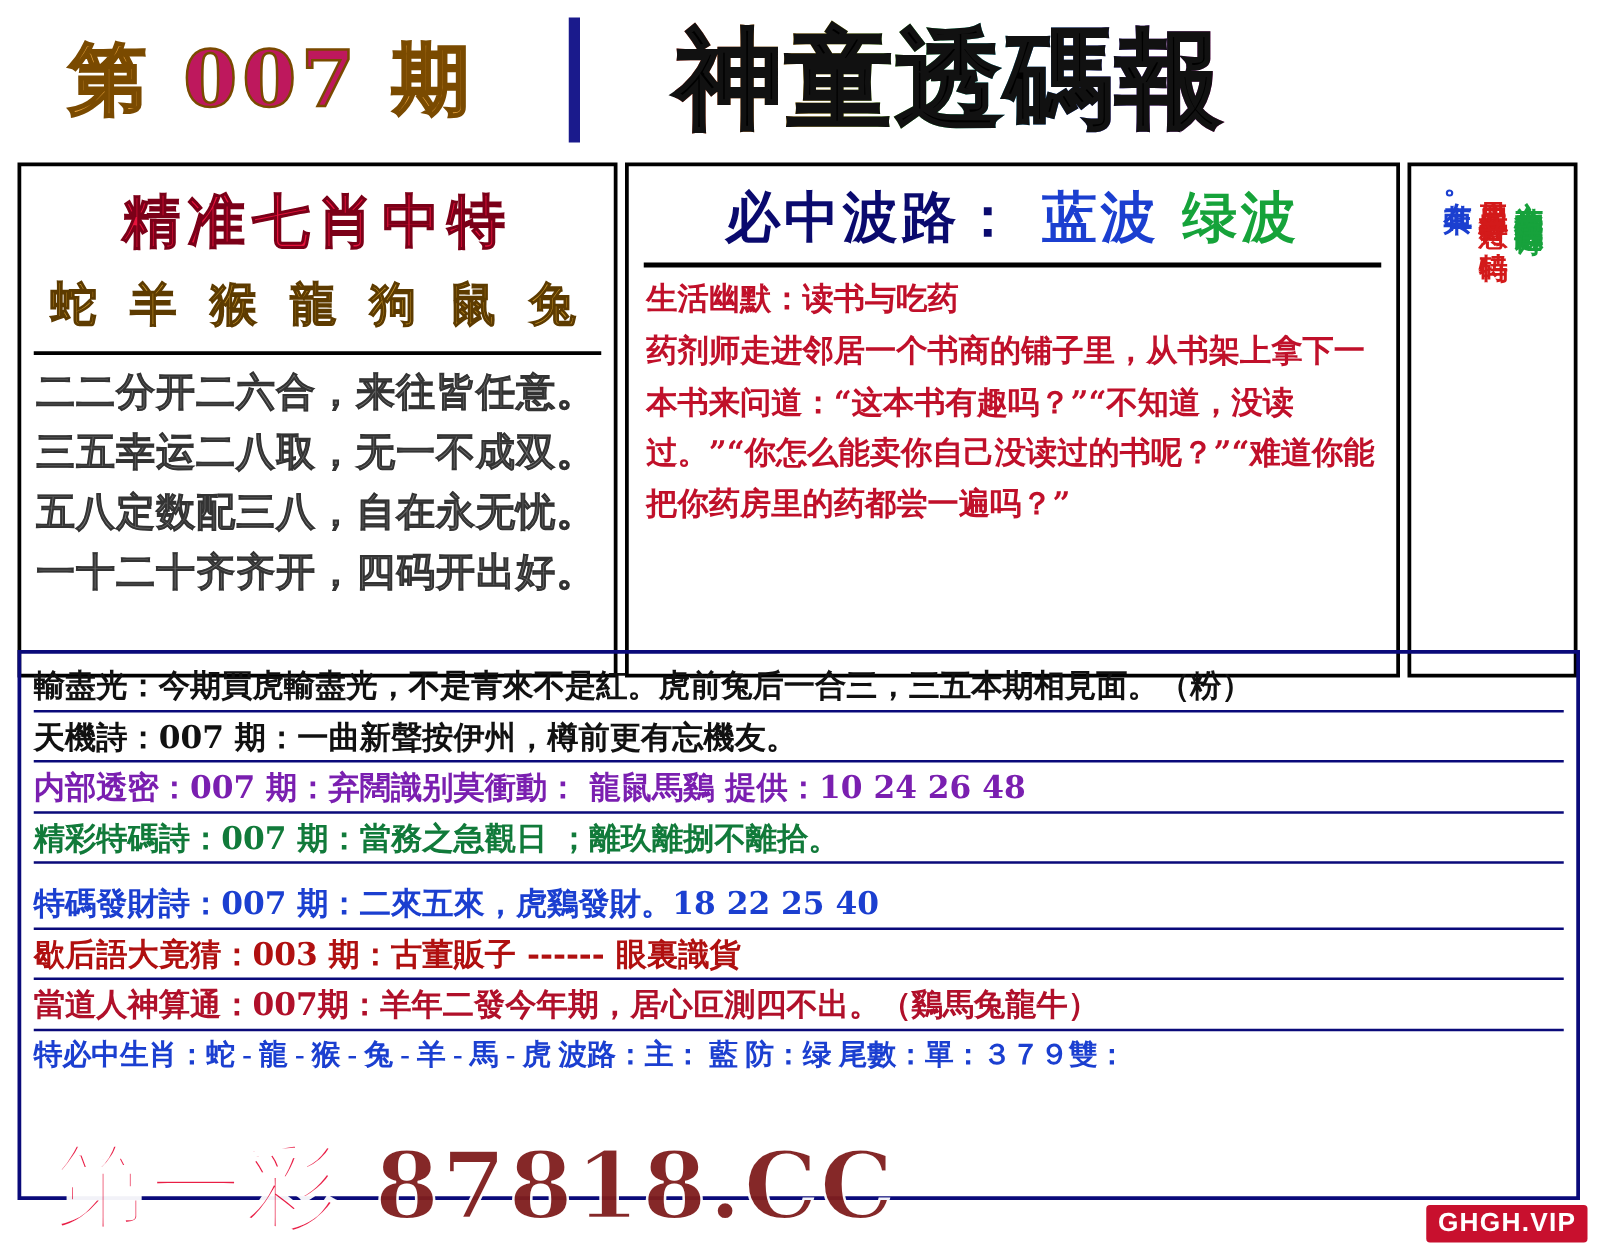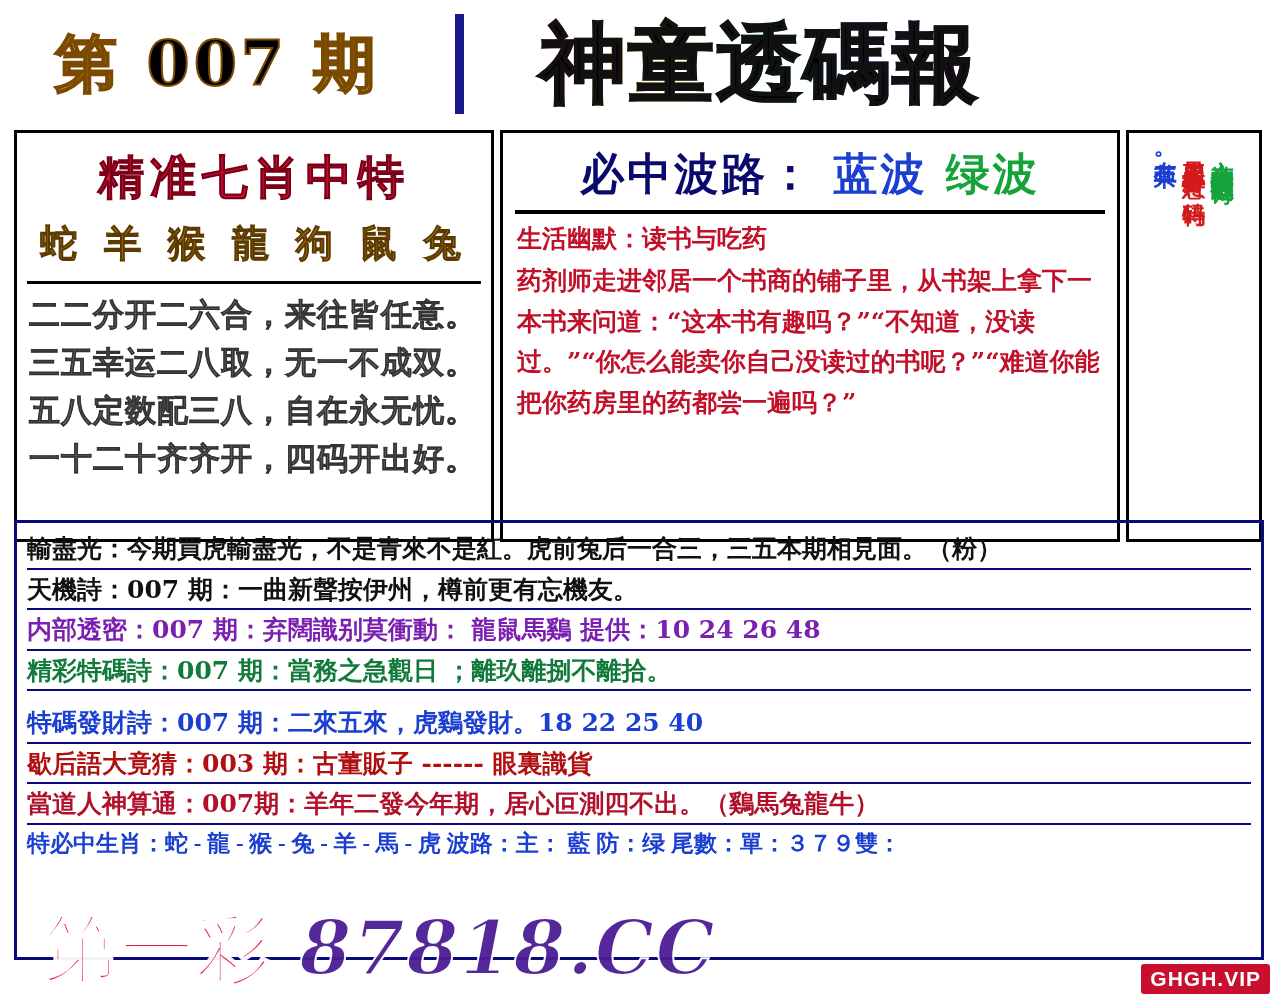--- a/index.html
+++ b/index.html
@@ -18,21 +18,21 @@
   }
   .issue{
     position:absolute;left:55px;top:22px;
     font-family:"DejaVu Serif", serif;
     font-size:62px;font-weight:bold;
     color:#e8a33d;
     -webkit-text-stroke:2px #7a4a00;
     letter-spacing:4px;
     white-space:nowrap;
   }
-  .issue .num{color:#000000;}
+  .issue .num{color:#be185d;}
   .divider-bar{
     position:absolute;left:455px;top:14px;width:9px;height:100px;
     background:#1a1a8c;
   }
   .title{
     position:absolute;left:540px;top:6px;
     font-family:"DejaVu Serif", serif;
     font-size:86px;font-weight:bold;
     letter-spacing:2px;
     white-space:nowrap;
@@ -148,21 +148,21 @@
   .wm-main{
     position:absolute;left:44px;top:900px;
     font-family:"DejaVu Serif", serif;
     font-size:74px;font-weight:bold;
     color:#e8123c;
     -webkit-text-stroke:2px #ffffff;
     letter-spacing:2px;
     white-space:nowrap;
     opacity:.95;
   }
-  .wm-main .blue{color:#4c1d95;font-style:italic;}
+  .wm-main .blue{color:#7f1d1d;}
   .wm-badge{
     position:absolute;right:8px;bottom:6px;
     background:#c8102e;color:#fff;
     font-family:"Liberation Sans", sans-serif;
     font-size:21px;font-weight:bold;letter-spacing:1px;
     padding:3px 9px;border-radius:3px;
   }
 </style>
 </head>
 <body>

